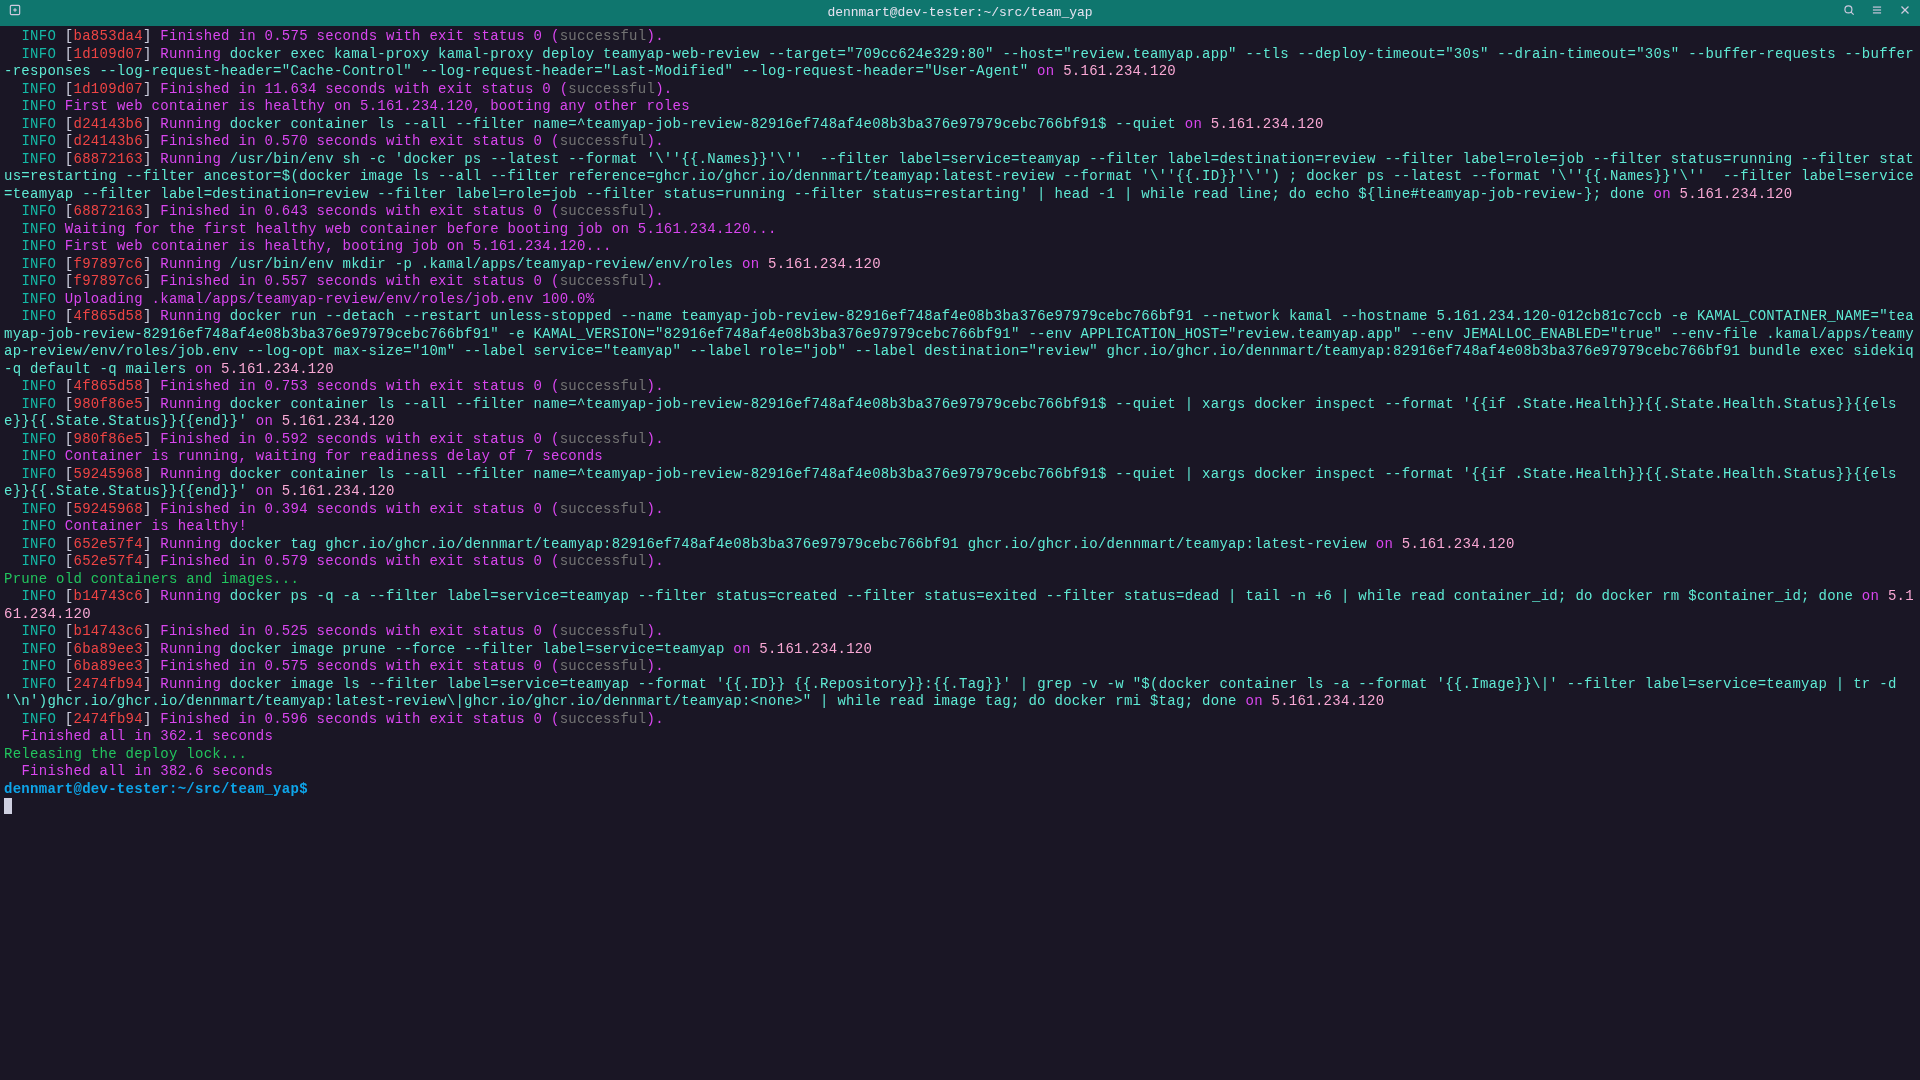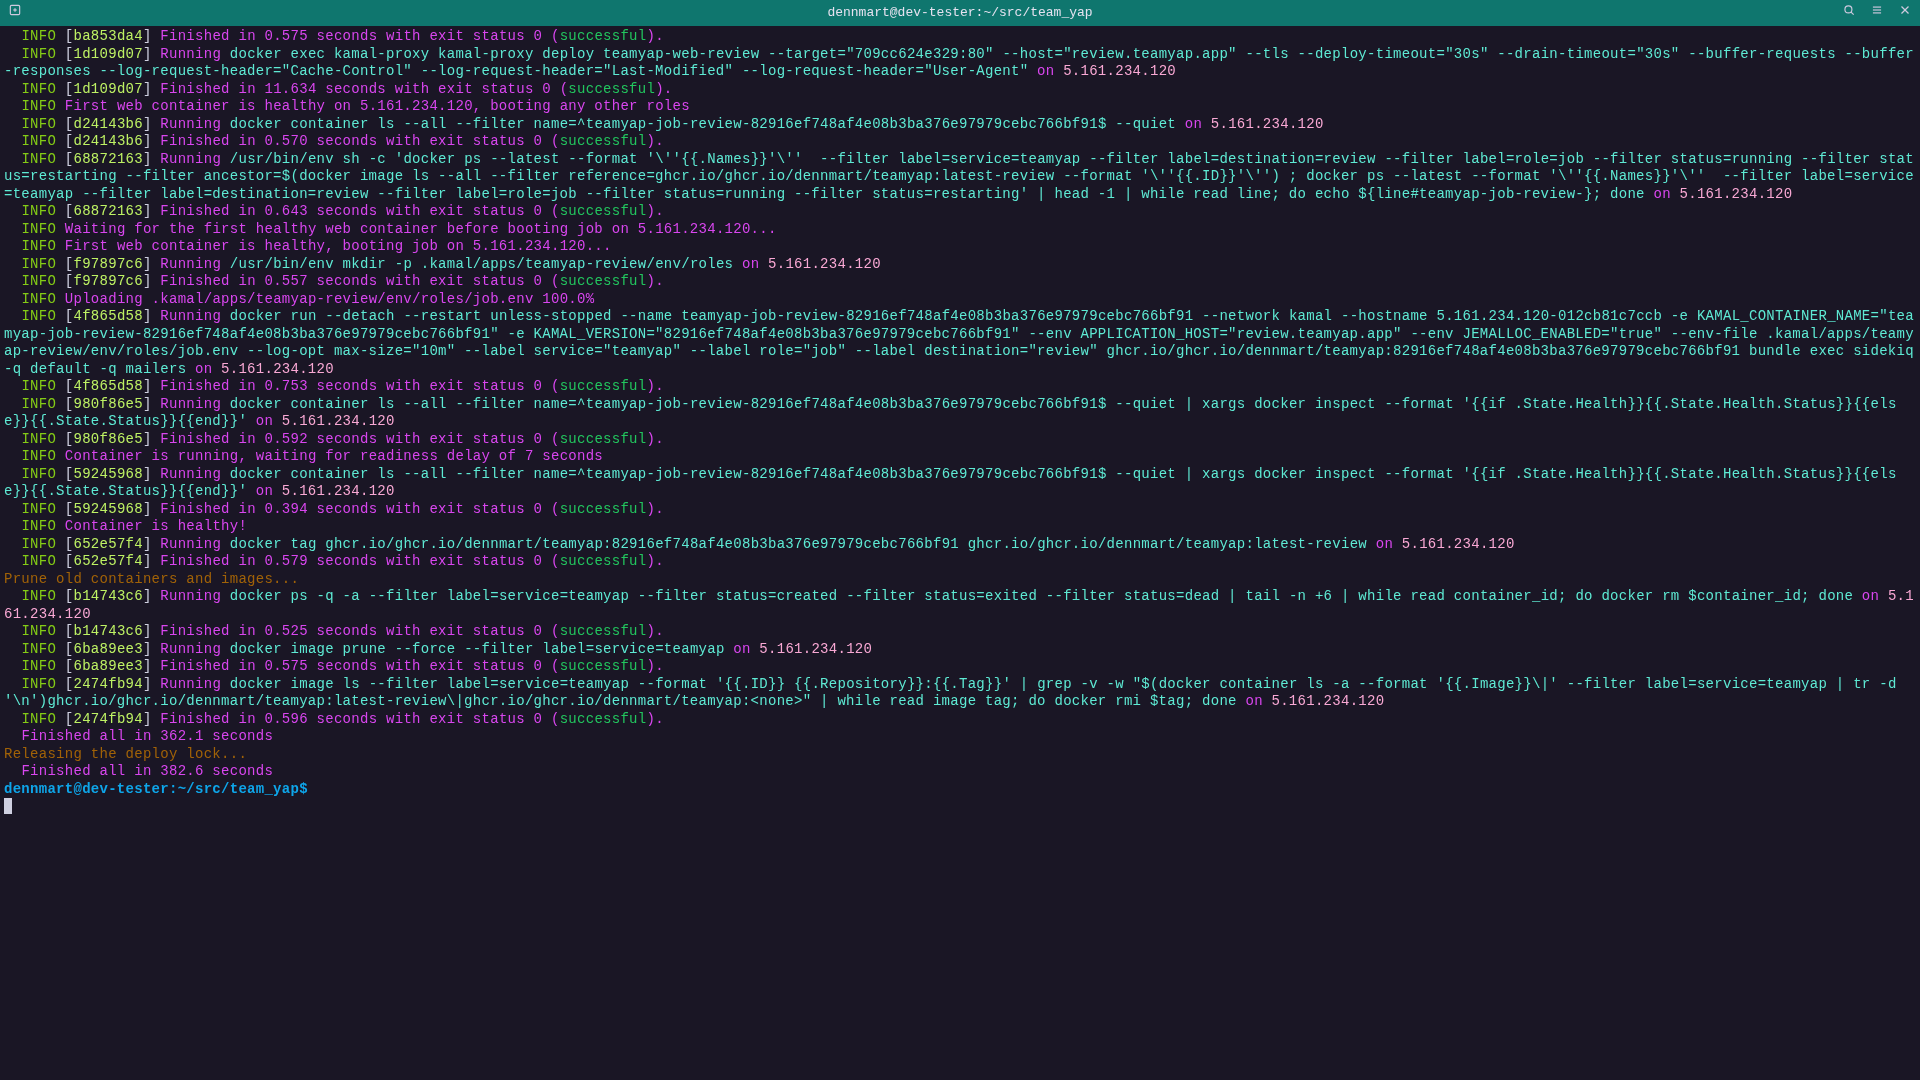--- a/index.html
+++ b/index.html
@@ -1,26 +1,26 @@
 <!DOCTYPE html>
 <html><head>
 <meta charset="utf-8">
 <style>
   html,body{margin:0;padding:0;background:#1a1625;color:#cfd0e1;font-family:ui-monospace,Menlo,Consolas,"Liberation Mono",monospace;font-size:14px;line-height:1.25;width:1920px;height:1080px;overflow:hidden}
   .titlebar{height:26px;background:#0f766e;display:flex;align-items:center;justify-content:center;position:relative;font-size:13px;color:#e6e2f0}
   .titlebar .left{position:absolute;left:8px;display:flex;gap:10px;align-items:center}
   .titlebar .right{position:absolute;right:8px;display:flex;gap:14px;align-items:center}
   .titlebar svg{width:14px;height:14px;stroke:#cfc9df;fill:none;stroke-width:2}
   .term{padding:2px 4px 0 4px;white-space:pre-wrap;word-break:break-all;letter-spacing:0.02em}
-  .info{color:#84cc16}
-  .hash{color:#bef264}
+  .info{color:#14b8a6}
+  .hash{color:#ef4444}
   .host{color:#f9a8d4}
   .cmd{color:#5eead4}
-  .ok{color:#22c55e}
-  .purple{color:#a16207}
+  .ok{color:#737373}
+  .purple{color:#22c55e}
   .prompt{color:#0ea5e9;font-weight:bold}
   .plain{color:#d946ef}
   .line{display:block}
   .cursor{display:inline-block;width:8px;height:16px;background:#cfd0e1;vertical-align:text-bottom}
 </style>
 </head>
 <body>
 
 <div class="titlebar">
   <div class="left">

